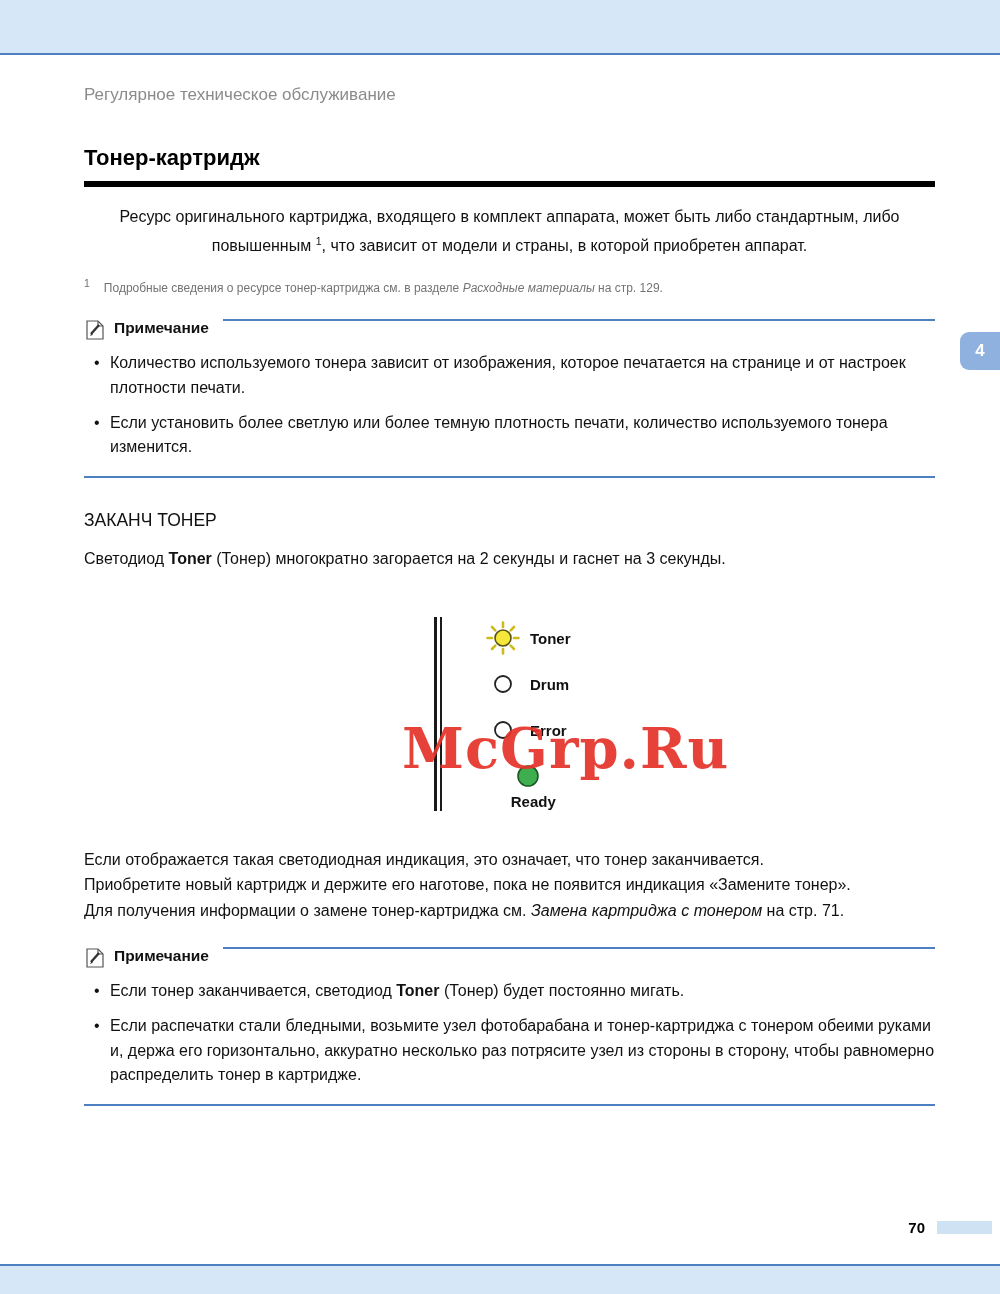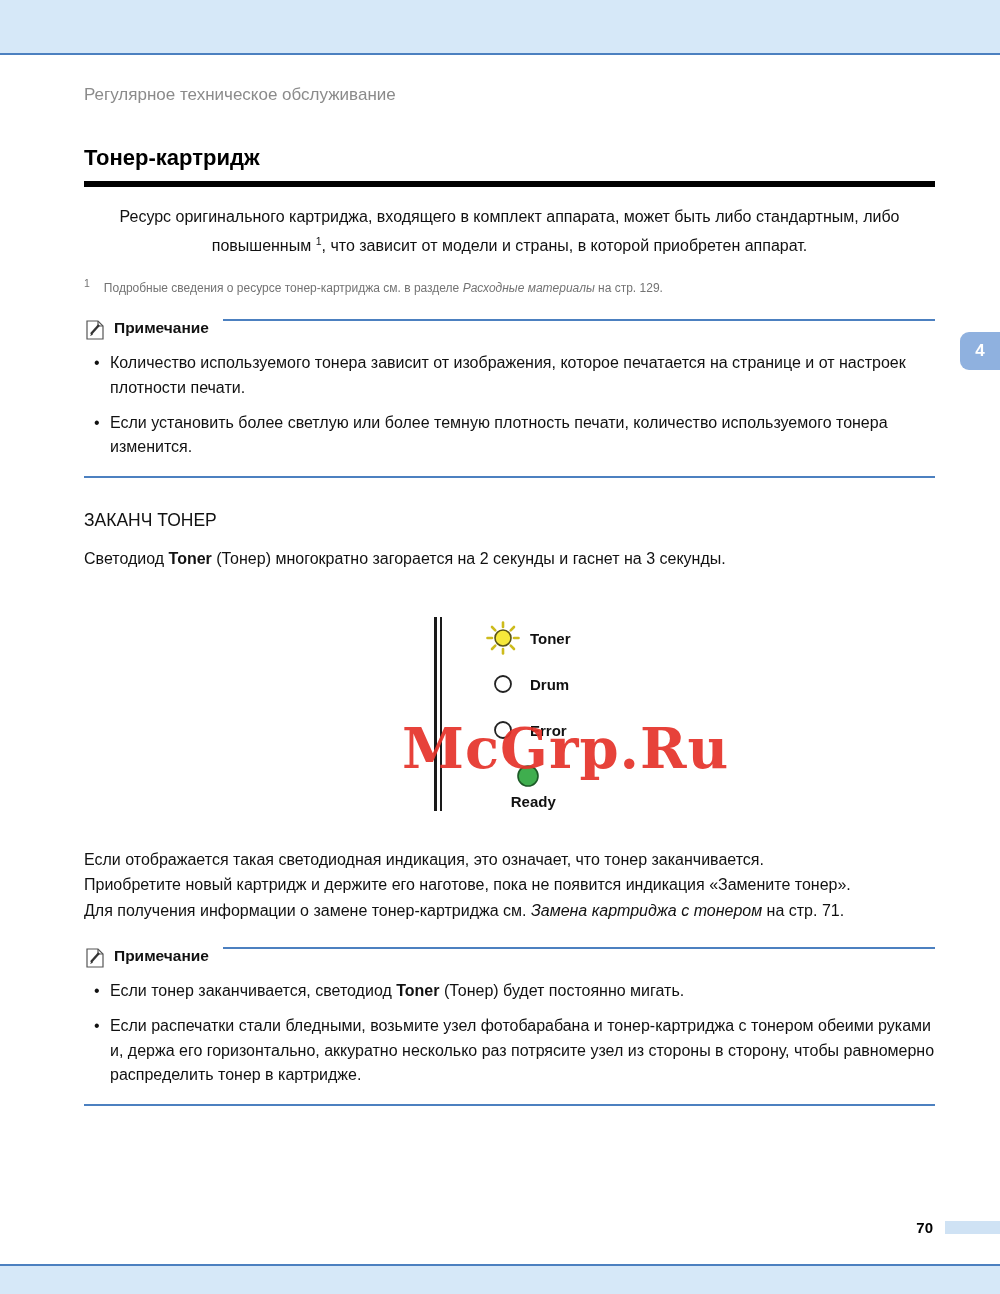--- a/index.html
+++ b/index.html
@@ -174,21 +174,21 @@
     color: #ffffff;
     font-size: 17px;
     font-weight: bold;
     display: flex;
     align-items: center;
     justify-content: center;
     border-radius: 9px 0 0 9px;
   }
   .page-number-row {
     position: absolute;
-    right: 0;
+    right: 8px;
     bottom: 58px;
     display: flex;
     align-items: center;
   }
   .page-number {
     font-size: 15px;
     font-weight: bold;
     color: #000;
   }
   .page-number-bar {

